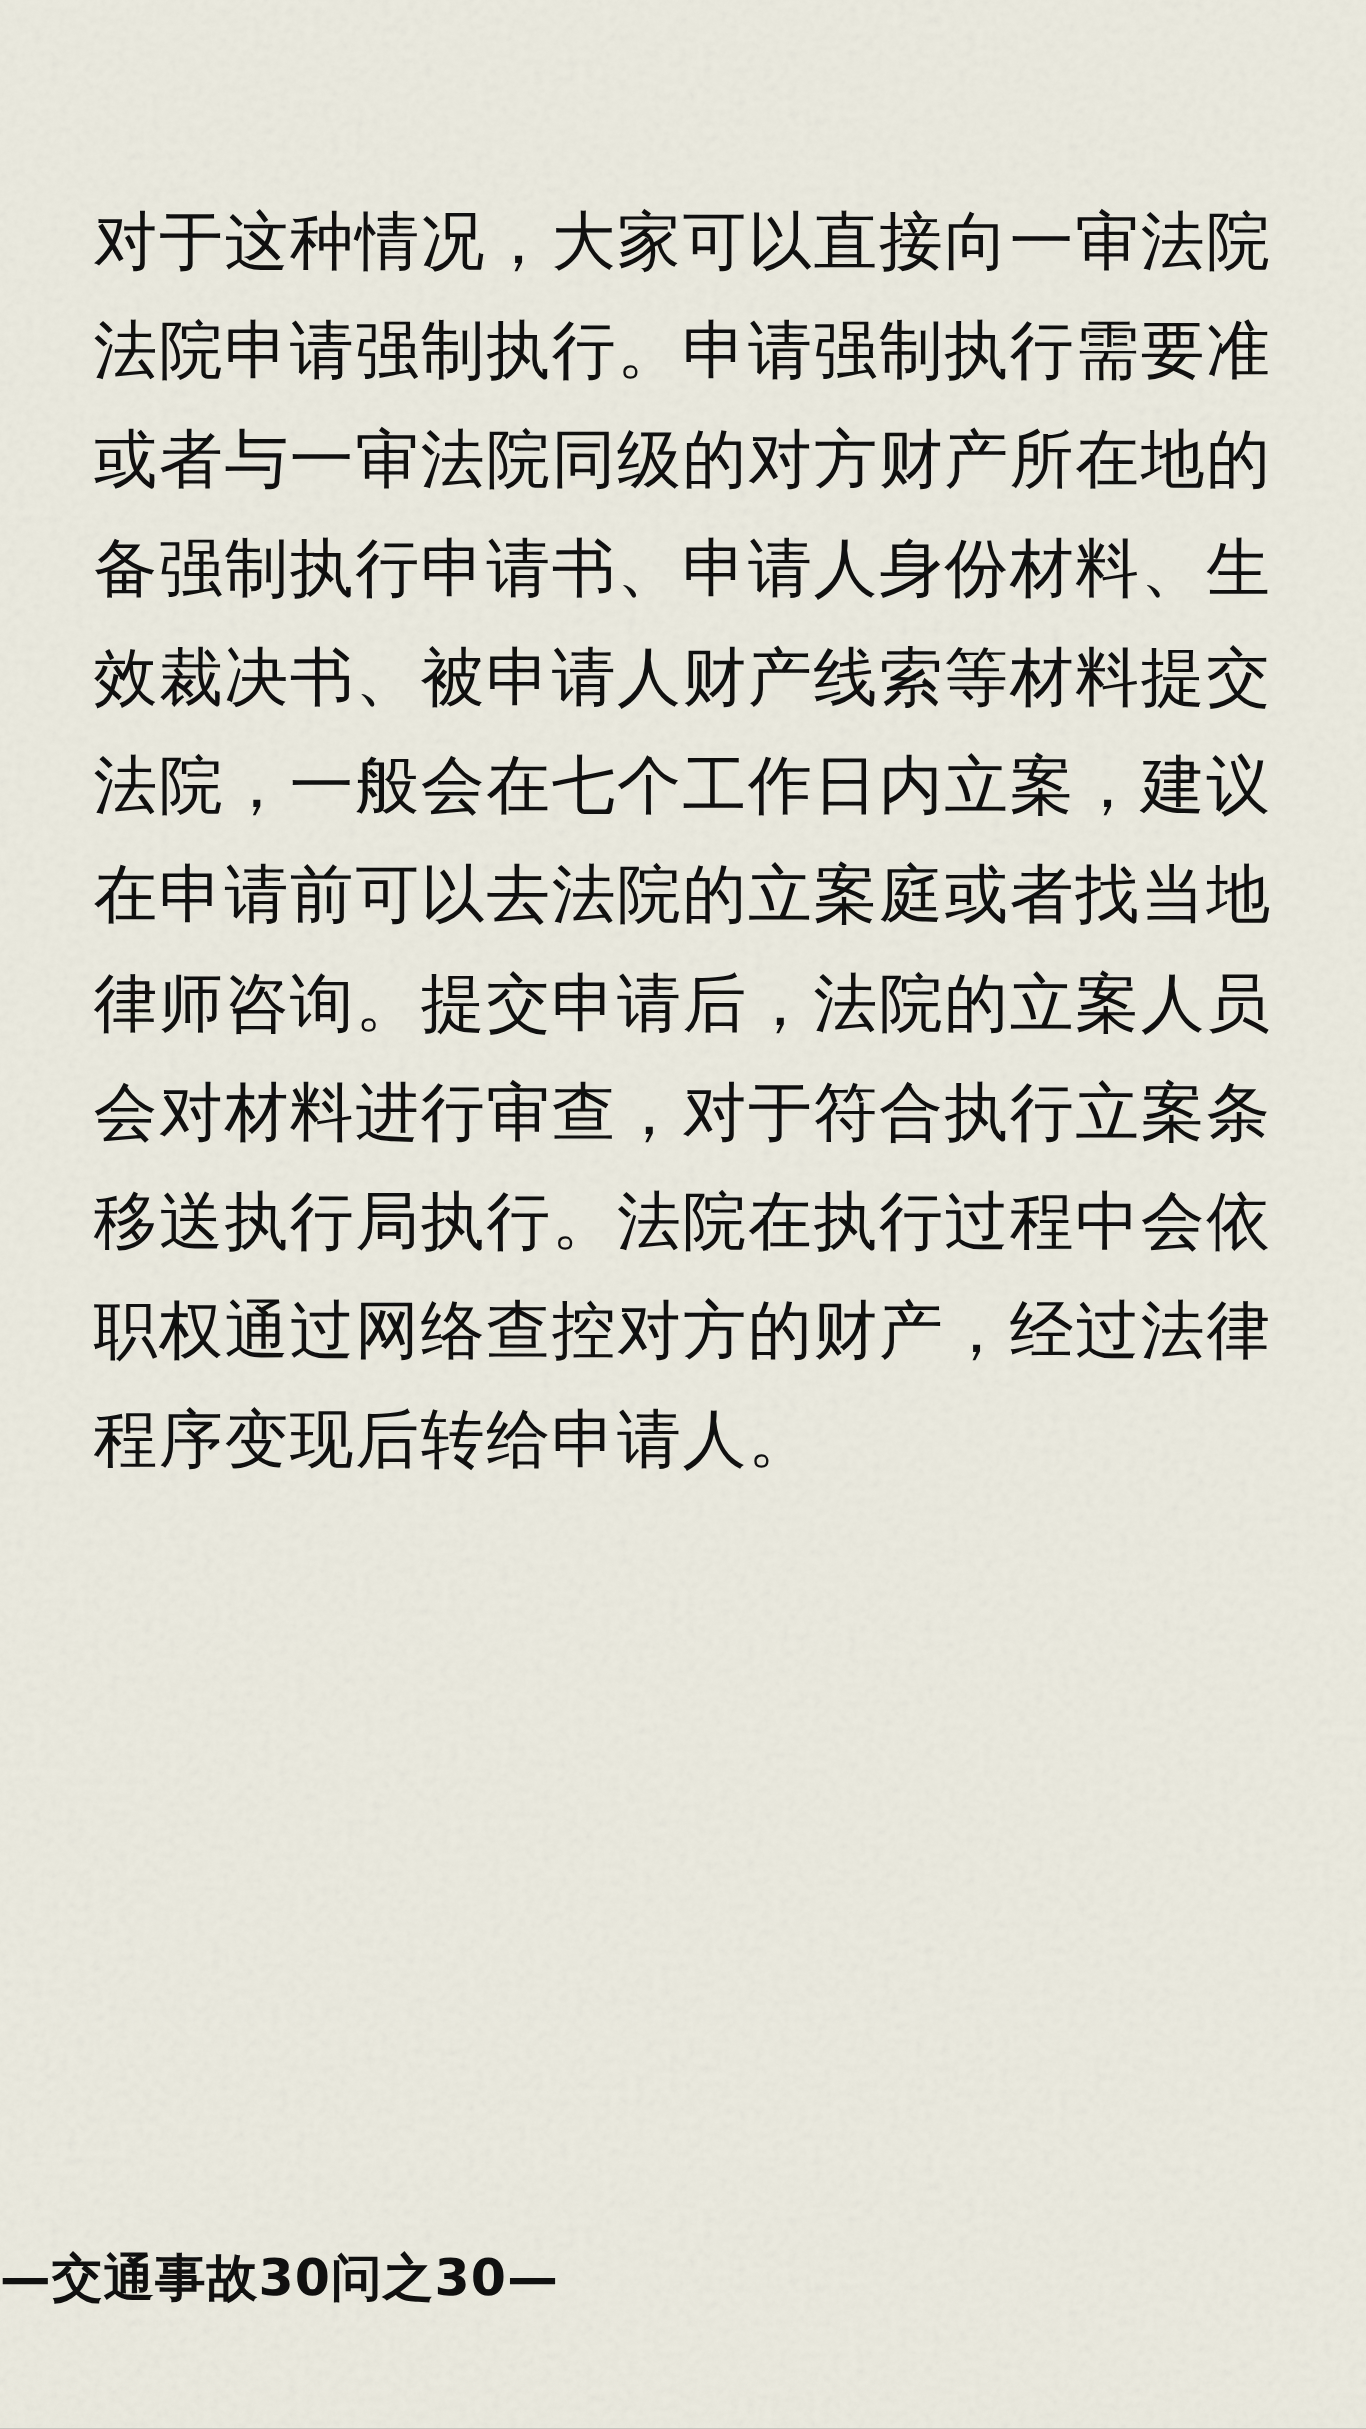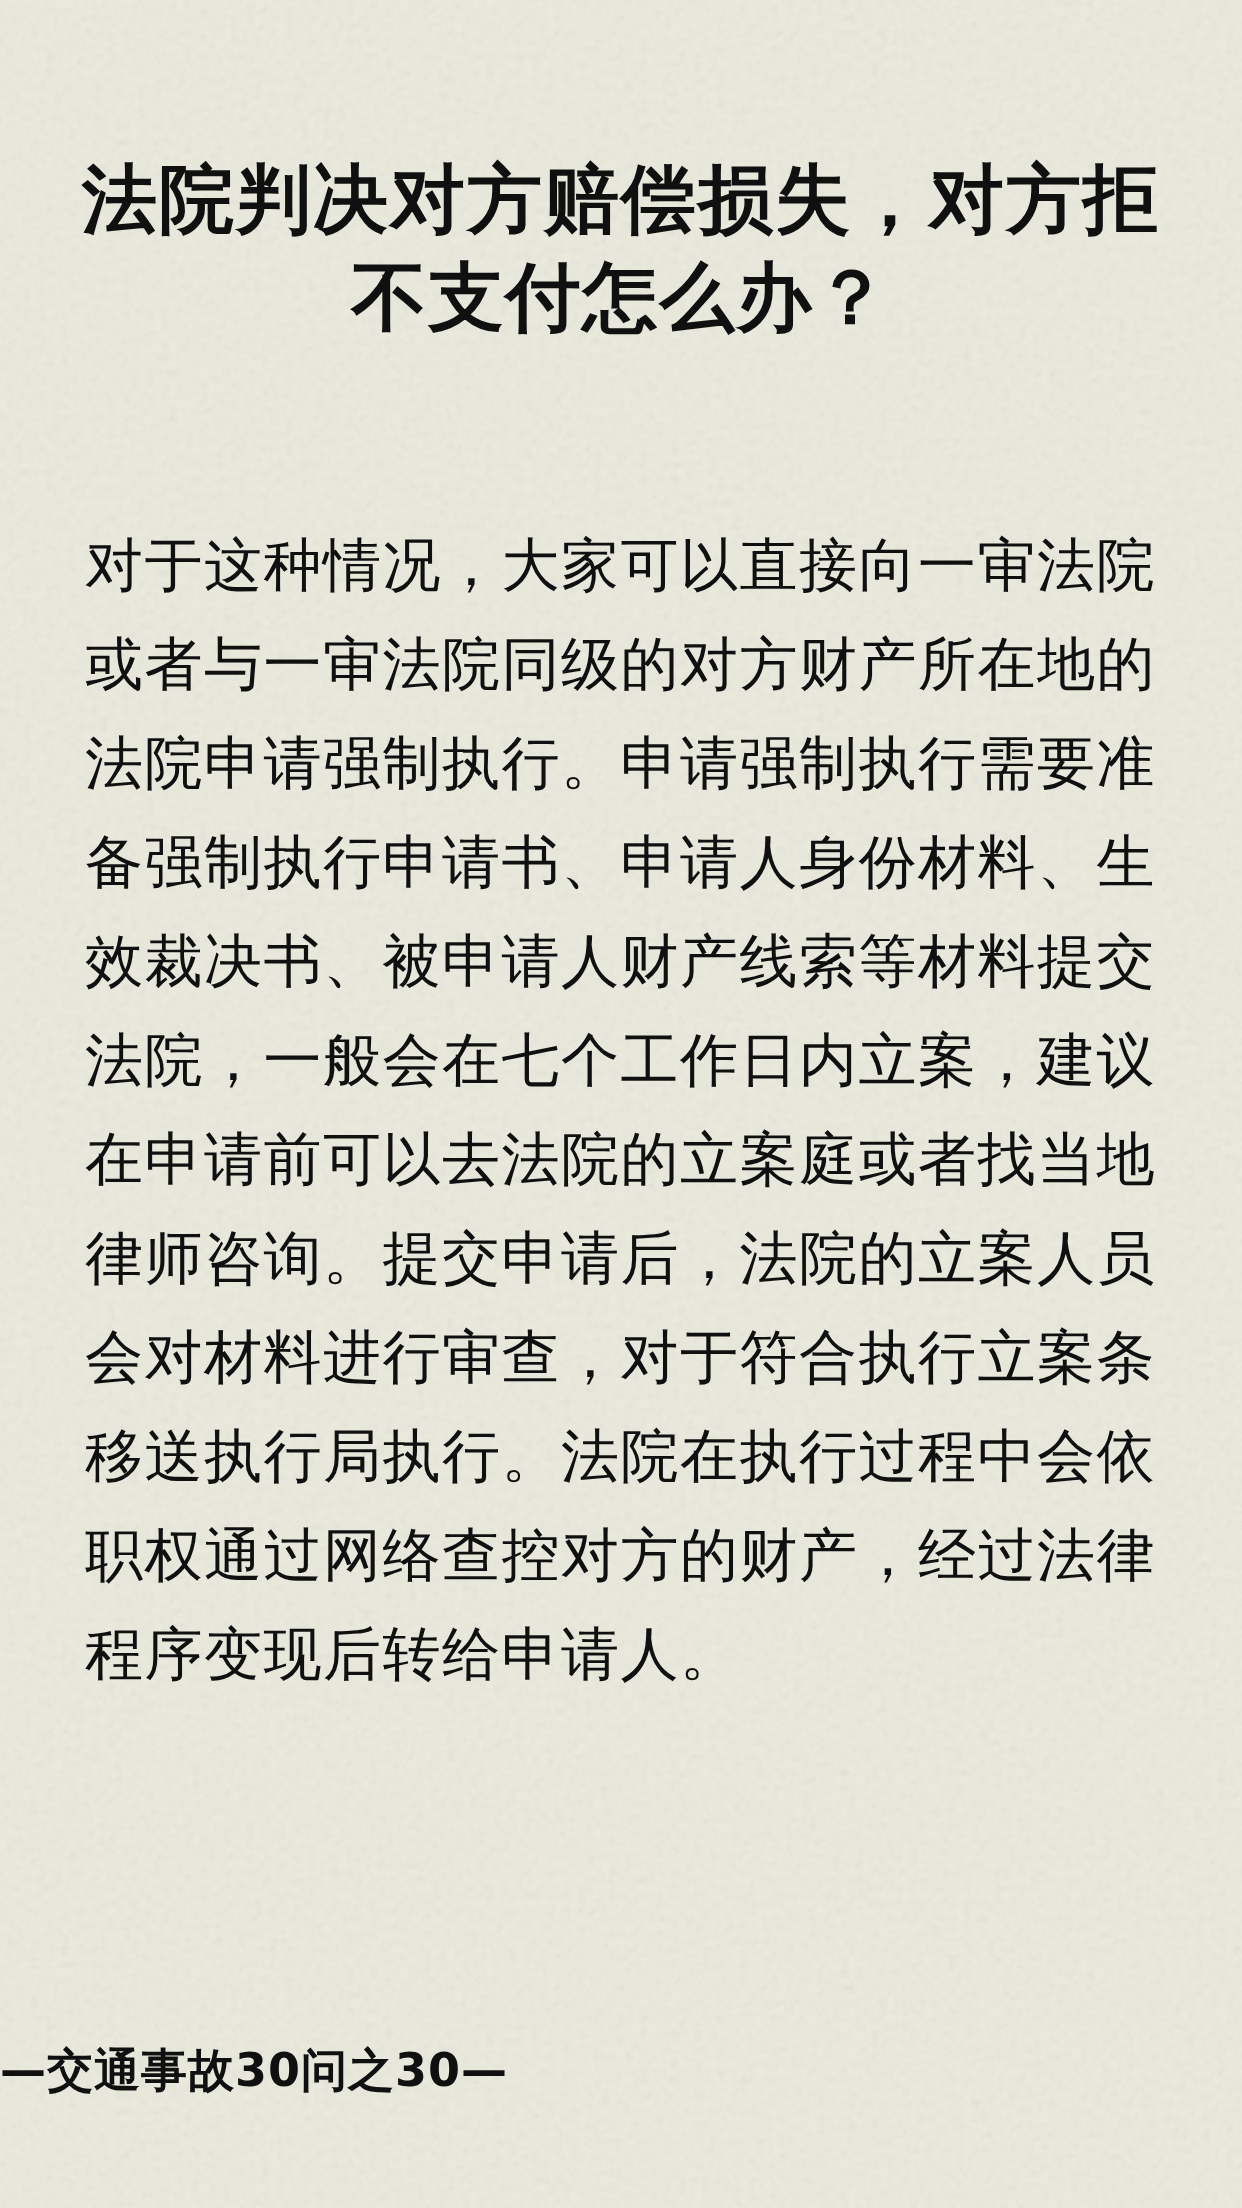--- a/index.html
+++ b/index.html
@@ -67,29 +67,25 @@
         <feTurbulence type="fractalNoise" baseFrequency="0.13" numOctaves="4" seed="7" stitchTiles="stitch"></feTurbulence>
         <feColorMatrix type="saturate" values="0"></feColorMatrix>
         <feComponentTransfer>
           <feFuncA type="linear" slope="0.22" intercept="0"></feFuncA>
         </feComponentTransfer>
       </filter>
     </defs>
     <rect width="1242" height="2208" fill="#9a988c" filter="url(#grain)"></rect>
   </svg>
 
-  <div class="title">
-      <div class="line">法院判决对方赔偿损失，对方拒</div>
-      <div class="line">不支付怎么办？</div>
-    </div>
 
   <div class="body-text">
       <div class="line">对于这种情况，大家可以直接向一审法院</div>
+      <div class="line">法院申请强制执行。申请强制执行需要准</div>
       <div class="line">或者与一审法院同级的对方财产所在地的</div>
-      <div class="line">法院申请强制执行。申请强制执行需要准</div>
       <div class="line">备强制执行申请书、申请人身份材料、生</div>
       <div class="line">效裁决书、被申请人财产线索等材料提交</div>
       <div class="line">法院，一般会在七个工作日内立案，建议</div>
       <div class="line">在申请前可以去法院的立案庭或者找当地</div>
       <div class="line">律师咨询。提交申请后，法院的立案人员</div>
       <div class="line">会对材料进行审查，对于符合执行立案条</div>
       <div class="line">移送执行局执行。法院在执行过程中会依</div>
       <div class="line">职权通过网络查控对方的财产，经过法律</div>
       <div class="line">程序变现后转给申请人。</div>
     </div>

